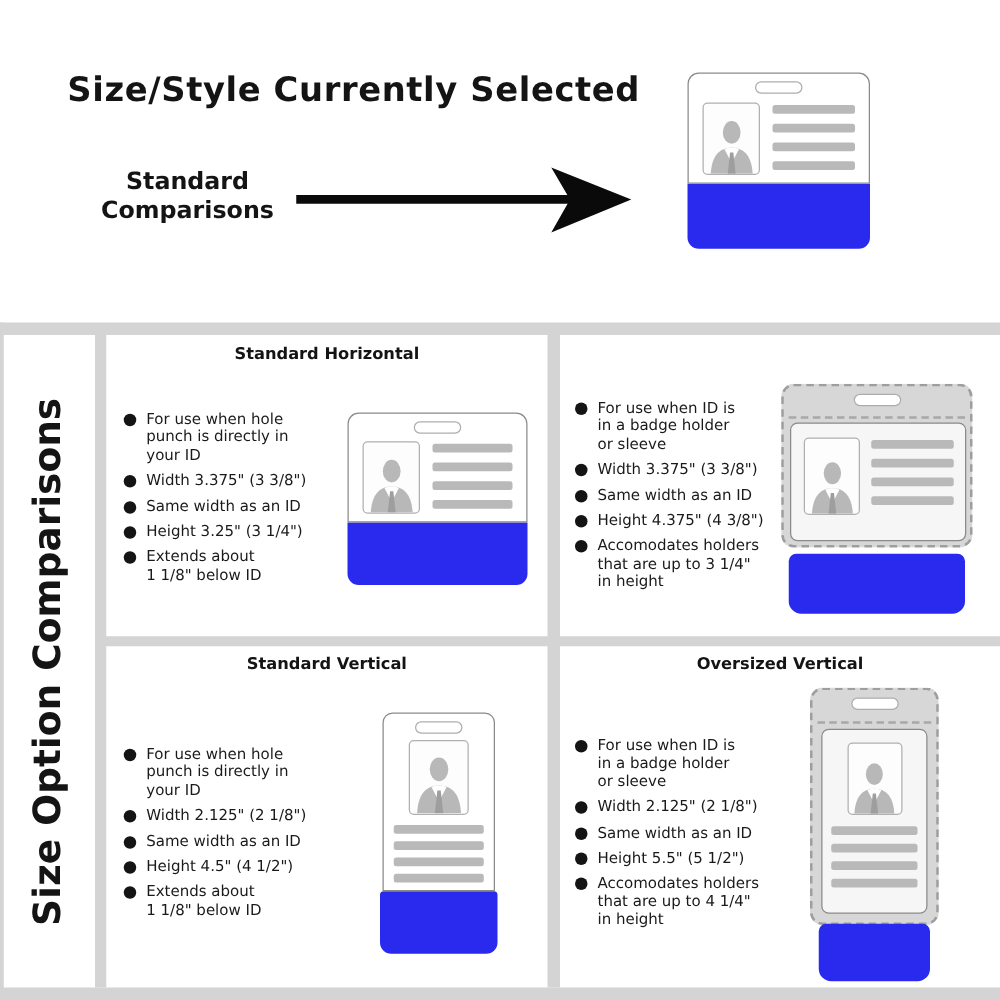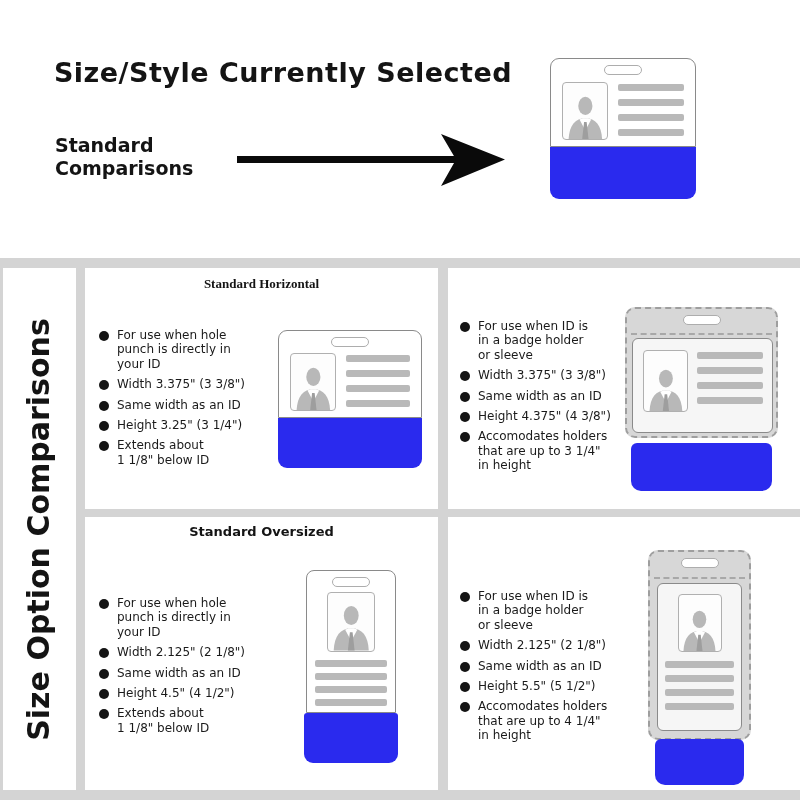--- a/index.html
+++ b/index.html
@@ -9,42 +9,42 @@
     --line-gray:#b9b9b9;
     --text-black:#141414;
   }
   html,body{margin:0;padding:0;}
   body{font-family:"DejaVu Sans","Liberation Sans",sans-serif;background:#ffffff;}
   .canvas{position:relative;width:800px;height:800px;background:#ffffff;overflow:hidden;padding-left:31px;}
 
   
   .page-title{position:absolute;left:33px;top:57px;width:500px;text-align:center;
     font-size:27px;font-weight:bold;color:var(--text-black);letter-spacing:.5px;}
-  .selected-label{position:absolute;left:55px;top:134px;width:190px;text-align:left;
+  .selected-label{position:absolute;left:55px;top:134px;width:190px;text-align:center;
     font-size:19px;font-weight:bold;color:var(--text-black);line-height:1.2;}
   .arrow-svg{position:absolute;left:235px;top:129px;width:272px;height:62px;}
 
   
   .divider{position:absolute;background:var(--divider-gray);}
   .d-top{left:0;top:258px;width:800px;height:10px;}
   .d-mid{left:76px;top:509px;width:724px;height:8px;}
   .d-bottom{left:0;top:790px;width:800px;height:10px;}
   .d-left{left:0;top:258px;width:3px;height:542px;}
   .d-v1{left:76px;top:268px;width:9px;height:522px;}
   .d-v2{left:438px;top:268px;width:10px;height:522px;}
 
   
   .side-label-wrap{position:absolute;left:0;top:268px;width:76px;height:522px;
     display:flex;align-items:center;justify-content:center;}
   .side-label{transform:rotate(-90deg);white-space:nowrap;font-size:30px;
     font-weight:bold;color:var(--text-black);}
 
   
   .q-header{position:absolute;text-align:center;font-size:13px;font-weight:bold;color:var(--text-black);}
-  .qh-1{left:85px;top:276px;width:353px;font-family:Liberation Serif, serif;}
+  .qh-1{left:85px;top:276px;width:353px;}
   .qh-2{left:448px;top:276px;width:352px;}
   .qh-3{left:85px;top:524px;width:353px;}
   .qh-4{left:448px;top:524px;width:352px;}
   .bullets{position:absolute;}
   .b-1{left:99px;top:328px;width:185px;}
   .b-2{left:460px;top:319px;width:200px;}
   .b-3{left:99px;top:596px;width:185px;}
   .b-4{left:460px;top:589px;width:205px;}
   .bullet{display:flex;align-items:flex-start;margin-bottom:6px;}
   .dot{flex:none;width:10px;height:10px;border-radius:50%;background:var(--text-black);margin:3px 8px 0 0;}
@@ -125,21 +125,22 @@
   <div class="divider d-bottom"></div>
   <div class="divider d-left"></div>
   <div class="divider d-v1"></div>
   <div class="divider d-v2"></div>
 
   <div class="side-label-wrap">
     <span class="side-label">Size Option Comparisons</span>
   </div>
 
   <div class="q-header qh-1">Standard Horizontal</div>
-  <div class="q-header qh-3">Standard Oversized</div>
+  <div class="q-header qh-3">Standard Vertical</div>
+  <div class="q-header qh-4">Oversized Vertical</div>
 
   <div class="bullets b-1">
     <div class="bullet">
         <span class="dot"></span>
         <span class="btext">For use when hole
 punch is directly in
 your ID</span>
       </div>
     <div class="bullet">
         <span class="dot"></span>

